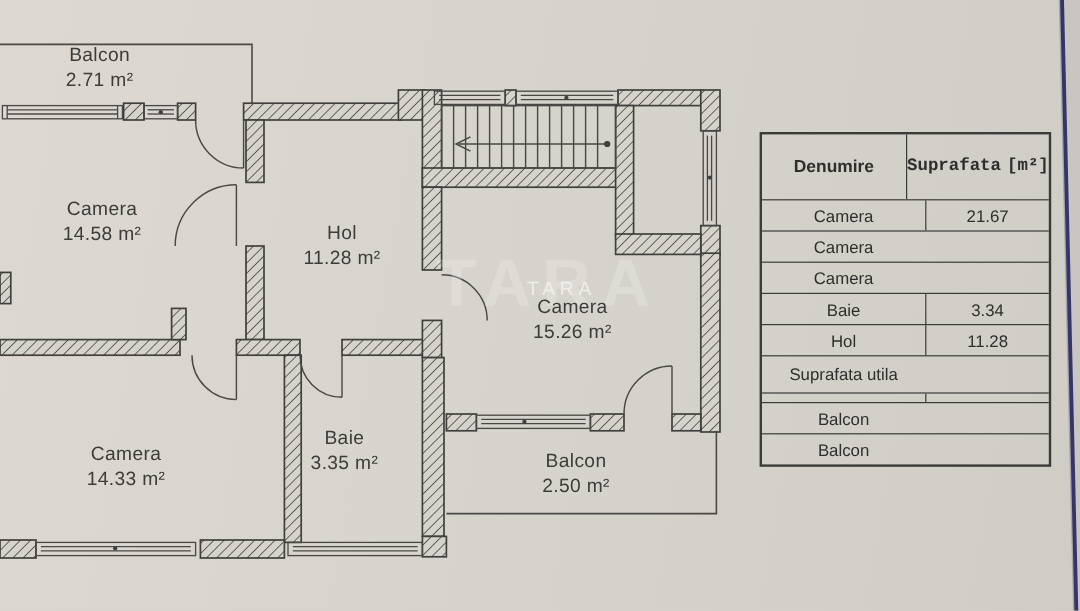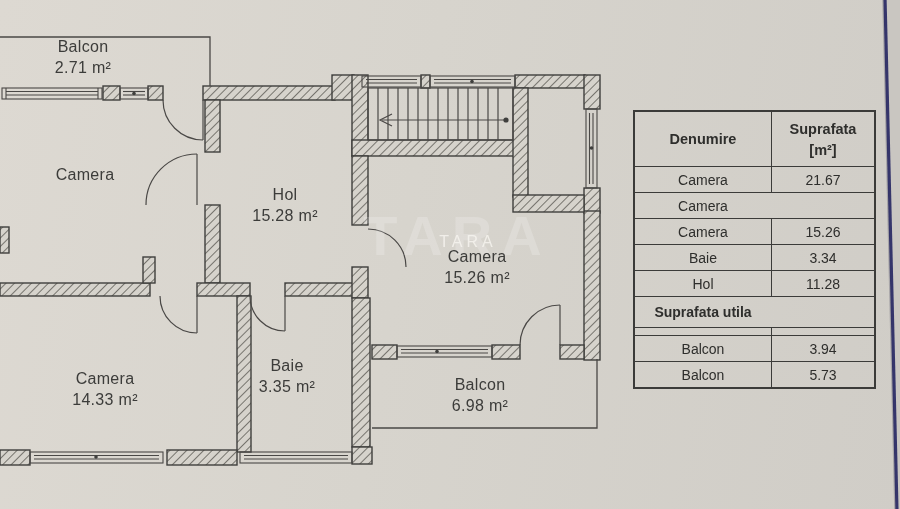--- a/index.html
+++ b/index.html
@@ -16,23 +16,23 @@
   .wm-small{position:absolute;left:408px;top:233px;width:120px;text-align:center;
             font-size:16px;letter-spacing:4px;color:rgba(246,244,239,0.82);}
   
   .area-table{position:absolute;left:633px;top:110px;width:239px;
               border:2px solid #3b3b39;font-size:14px;color:#2e2e2c;}
   .trow{display:flex;border-top:1.5px solid #3b3b39;}
   .trow.first{border-top:none;}
   .tname{width:136px;display:flex;align-items:center;justify-content:center;text-align:center;}
   .tval{flex:1;border-left:1.5px solid #3b3b39;display:flex;align-items:center;justify-content:center;text-align:center;}
   .trow.hdr{height:54px;font-weight:700;font-size:14.5px;}
-  .trow.hdr .tval{flex-direction:column;justify-content:center;gap:5px;}
+  .trow.hdr .tval{flex-direction:row;justify-content:center;gap:5px;font-family:Liberation Mono, monospace;}
   .trow.r{height:25px;}
-  .trow.total{height:30px;font-weight:700;}
+  .trow.total{height:30px;font-weight:400;}
   .trow.gap{height:7px;}
 </style>
 </head>
 <body>
 
 <div class="stage">
 
   <svg class="plan-svg" width="900" height="509" viewBox="0 0 900 509">
     <defs>
       <pattern id="hatch" width="6" height="6" patternUnits="userSpaceOnUse" patternTransform="rotate(45)">
@@ -188,79 +188,77 @@
 
   <div class="wm-big">TARA</div>
   <div class="wm-small">TARA</div>
 
   <div class="room-label" style="left:18px;top:36px;width:130px;">
     <span class="rname">Balcon</span>
     <span class="rarea">2.71 m²</span>
   </div>
   <div class="room-label" style="left:20px;top:164px;width:130px;">
     <span class="rname">Camera</span>
+    <span class="rarea">14.58 m²</span>
   </div>
   <div class="room-label" style="left:225px;top:184px;width:120px;">
     <span class="rname">Hol</span>
-    <span class="rarea">15.28 m²</span>
+    <span class="rarea">11.28 m²</span>
   </div>
   <div class="room-label" style="left:402px;top:246px;width:150px;">
     <span class="rname">Camera</span>
     <span class="rarea">15.26 m²</span>
   </div>
   <div class="room-label" style="left:40px;top:368px;width:130px;">
     <span class="rname">Camera</span>
     <span class="rarea">14.33 m²</span>
   </div>
   <div class="room-label" style="left:232px;top:355px;width:110px;">
     <span class="rname">Baie</span>
     <span class="rarea">3.35 m²</span>
   </div>
   <div class="room-label" style="left:415px;top:374px;width:130px;">
     <span class="rname">Balcon</span>
-    <span class="rarea">6.98 m²</span>
+    <span class="rarea">2.50 m²</span>
   </div>
 
   <div class="area-table">
     <div class="trow hdr first">
       <div class="tname">Denumire</div>
       <div class="tval">
         <span>Suprafata</span>
         <span>[m²]</span>
       </div>
     </div>
     <div class="trow r">
       <div class="tname">Camera</div>
       <div class="tval">21.67</div>
     </div>
     <div class="trow r">
       <div class="tname">Camera</div>
     </div>
     <div class="trow r">
       <div class="tname">Camera</div>
-      <div class="tval">15.26</div>
     </div>
     <div class="trow r">
       <div class="tname">Baie</div>
       <div class="tval">3.34</div>
     </div>
     <div class="trow r">
       <div class="tname">Hol</div>
       <div class="tval">11.28</div>
     </div>
     <div class="trow total">
       <div class="tname">Suprafata utila</div>
     </div>
     <div class="trow gap">
       <div class="tname"></div>
       <div class="tval"></div>
     </div>
     <div class="trow r">
       <div class="tname">Balcon</div>
-      <div class="tval">3.94</div>
     </div>
     <div class="trow r">
       <div class="tname">Balcon</div>
-      <div class="tval">5.73</div>
     </div>
   </div>
 
 </div>
 
 </body></html>

